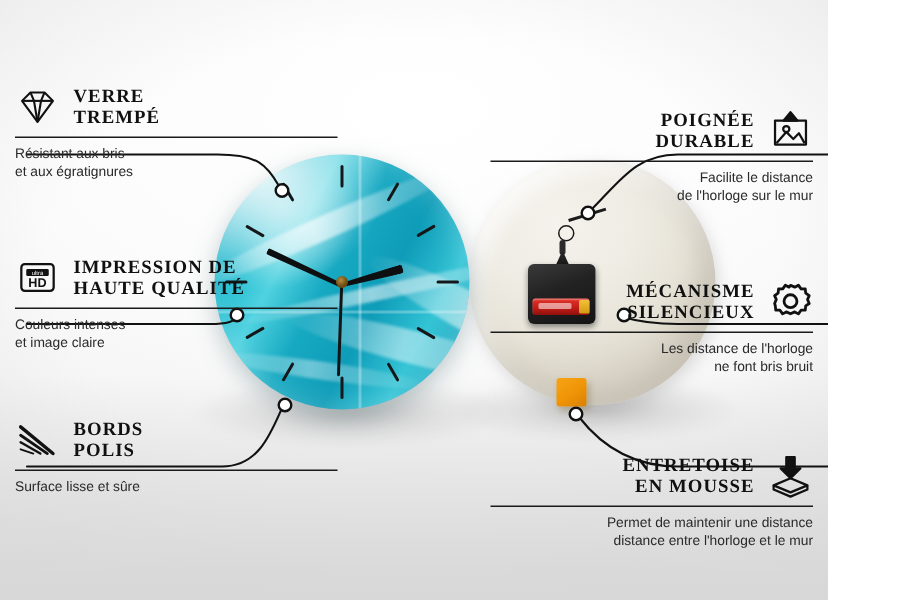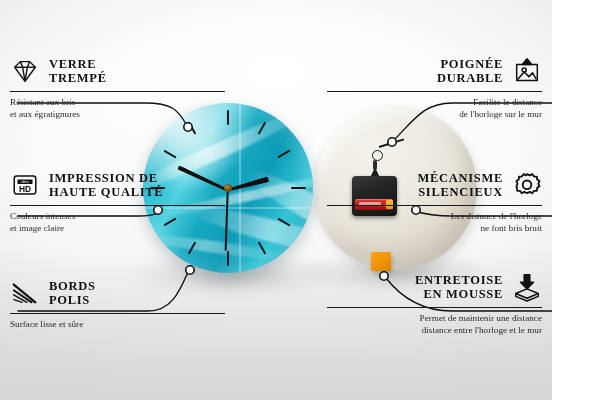--- a/index.html
+++ b/index.html
@@ -134,41 +134,41 @@
 
   
   .lines{position:absolute;left:0;top:0;width:600px;height:400px;pointer-events:none;}
 
   
   .callout{position:absolute;width:215px;}
   .callout.left{left:10px;text-align:left;}
   .callout.right{right:10px;text-align:right;}
 
   .head{display:flex;align-items:center;gap:9px;}
-  .callout.right .head{flex-direction:row-reverse;}
+  .callout.right .head{flex-direction:row-reverse;margin-top:16px;}
   .icon{width:30px;height:30px;flex:0 0 30px;display:block;}
   .title{
     font-family:"Liberation Serif", serif;
     font-weight:bold;letter-spacing:.7px;
     font-size:12.5px;line-height:14px;color:#101010;
     text-transform:uppercase;
   }
   .rule{height:1.3px;background:#1a1a1a;margin:5px 0 5px 0;width:100%;}
   .desc{
-    font-family:Liberation Serif, serif;
+    font-family:Liberation Sans, sans-serif;
     font-size:9.2px;line-height:11.4px;color:#2a2a2a;
   }
 
   
   #callout-verre-trempe{top:56px;}
   #callout-impression{top:170px;}
   #callout-bords-polis{top:278px;}
   #callout-poignee{top:56px;}
   #callout-mecanisme{top:170px;}
-  #callout-entretoise{top:272px;}
+  #callout-entretoise{top:286px;}
 </style>
 </head>
 <body>
 
 <div id="stage">
 
   <div class="floor"></div>
 
   <div class="product-area">
 

